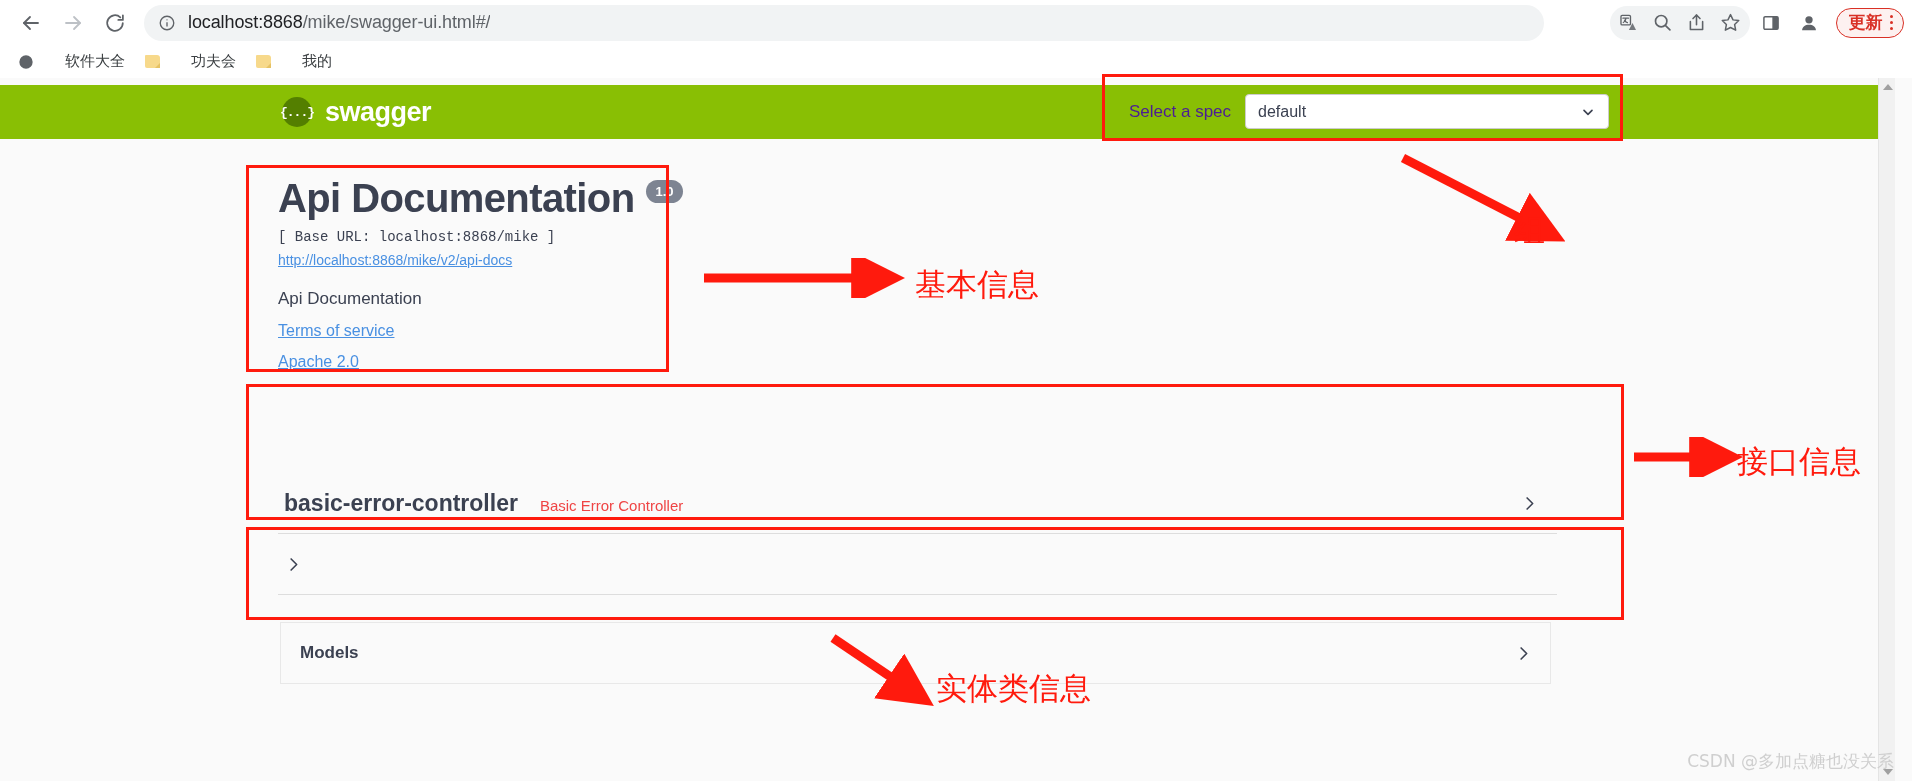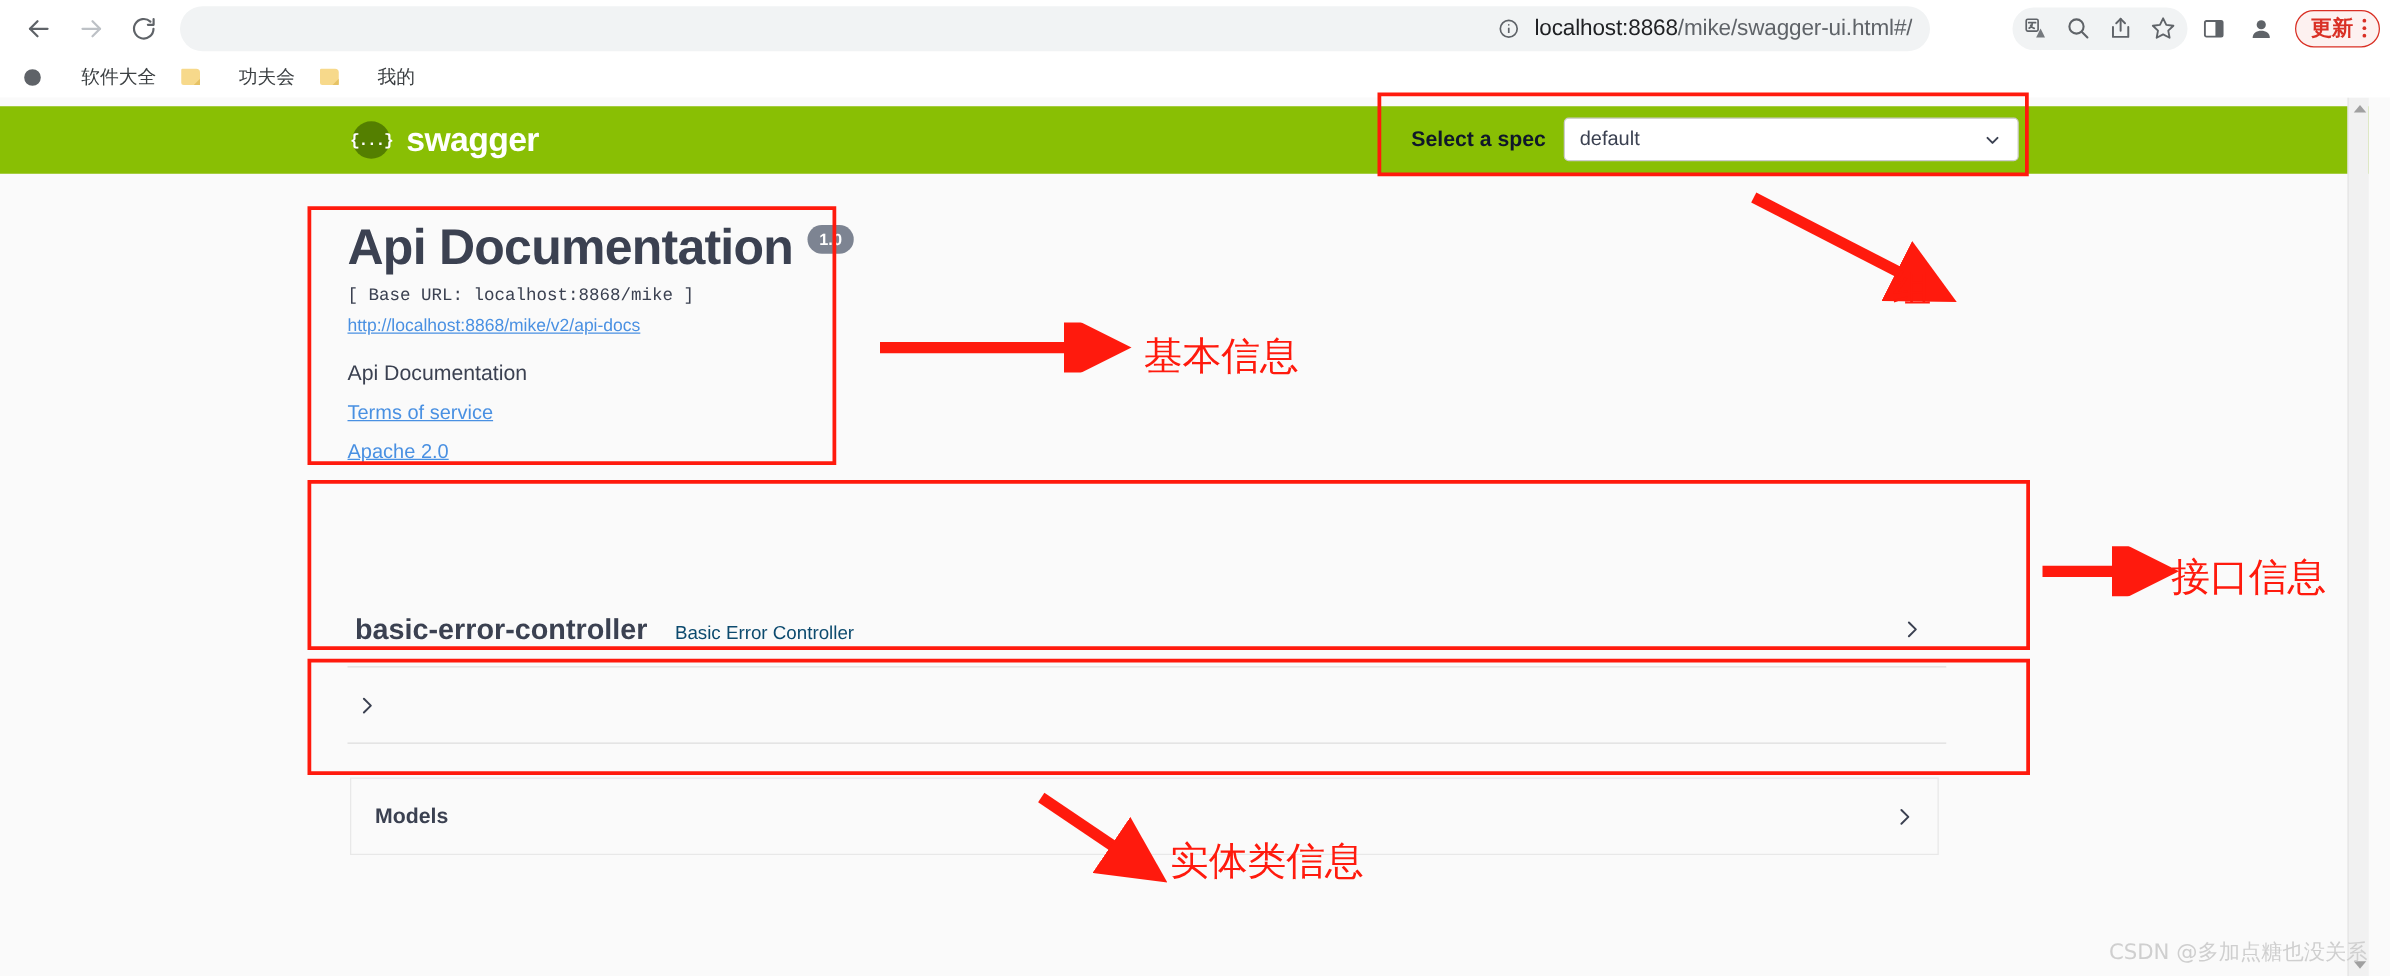--- a/index.html
+++ b/index.html
@@ -27,21 +27,20 @@
     border-radius:50%; color:#5f6368; flex:none;
   }
   .nav-btn.disabled { color:#bdc1c6; }
   .nav-btn svg { display:block; }
 
   .omnibox {
     flex:1 1 auto; height:36px; margin-left:8px; margin-right:8px;
     background:#f1f3f4; border-radius:18px;
     display:flex; align-items:center; padding:0 14px;
     max-width:1400px;
-    justify-content:flex-end;
   }
   .omnibox .info-icon { flex:none; margin-right:12px; color:#5f6368; display:flex; }
   .url-text {
     font-size:18px; color:#5f6368; white-space:nowrap; overflow:hidden;
     letter-spacing:-0.1px;
   }
   .url-text .host { color:#202124; }
 
   .toolbar-right {
     position:absolute; right:8px; top:0; height:45px;
@@ -120,21 +119,21 @@
     display:flex; align-items:center; justify-content:center;
     color:#ffffff; font-size:13px; font-family:"Liberation Mono", monospace;
     letter-spacing:-1px; font-weight:700;
   }
   .logo-text { color:#ffffff; font-size:27px; font-weight:700; letter-spacing:-0.5px; }
 
   .spec-selector {
     position:absolute; left:1129px; top:9px;
     display:flex; align-items:center; gap:14px;
   }
-  .spec-label { color:#0f172a; font-size:17px; font-weight:700; white-space:nowrap; }
+  .spec-label { color:#4c1d95; font-size:17px; font-weight:400; white-space:nowrap; }
   .spec-select {
     width:364px; height:35px; background:#ffffff; border:1px solid #cccccc;
     border-radius:4px; display:flex; align-items:center; justify-content:space-between;
     padding:0 12px;
   }
   .spec-select-value { font-size:16px; color:#3b4151; }
   .spec-chevron { color:#3b4151; display:flex; }
 
   
   .info-block { position:absolute; left:278px; top:100px; width:100px; }
@@ -163,21 +162,21 @@
 
   
   .tag-list { position:absolute; left:278px; top:395px; width:1279px; }
   .tag-row {
     height:61px; display:flex; align-items:center; justify-content:space-between;
     border-bottom:1px solid #dddddd; padding:0 18px 0 6px;
   }
   .tag-row.last { border-bottom:1px solid #dddddd; }
   .tag-left { display:flex; align-items:baseline; gap:22px; }
   .tag-name { font-size:23px; font-weight:700; color:#3b4151; white-space:nowrap; }
-  .tag-desc { font-size:15px; color:#0c4a6e; white-space:nowrap; }
+  .tag-desc { font-size:15px; color:#ef4444; white-space:nowrap; }
   .chevron-right { color:#3b4151; display:flex; }
 
   
   .models-box {
     position:absolute; left:280px; top:544px; width:1271px; height:62px;
     border:1px solid #e8e8e8; background:#fafafa;
     display:flex; align-items:center; justify-content:space-between;
     padding:0 17px 0 19px;
   }
   .models-title { font-size:17px; font-weight:700; color:#3b4151; }

